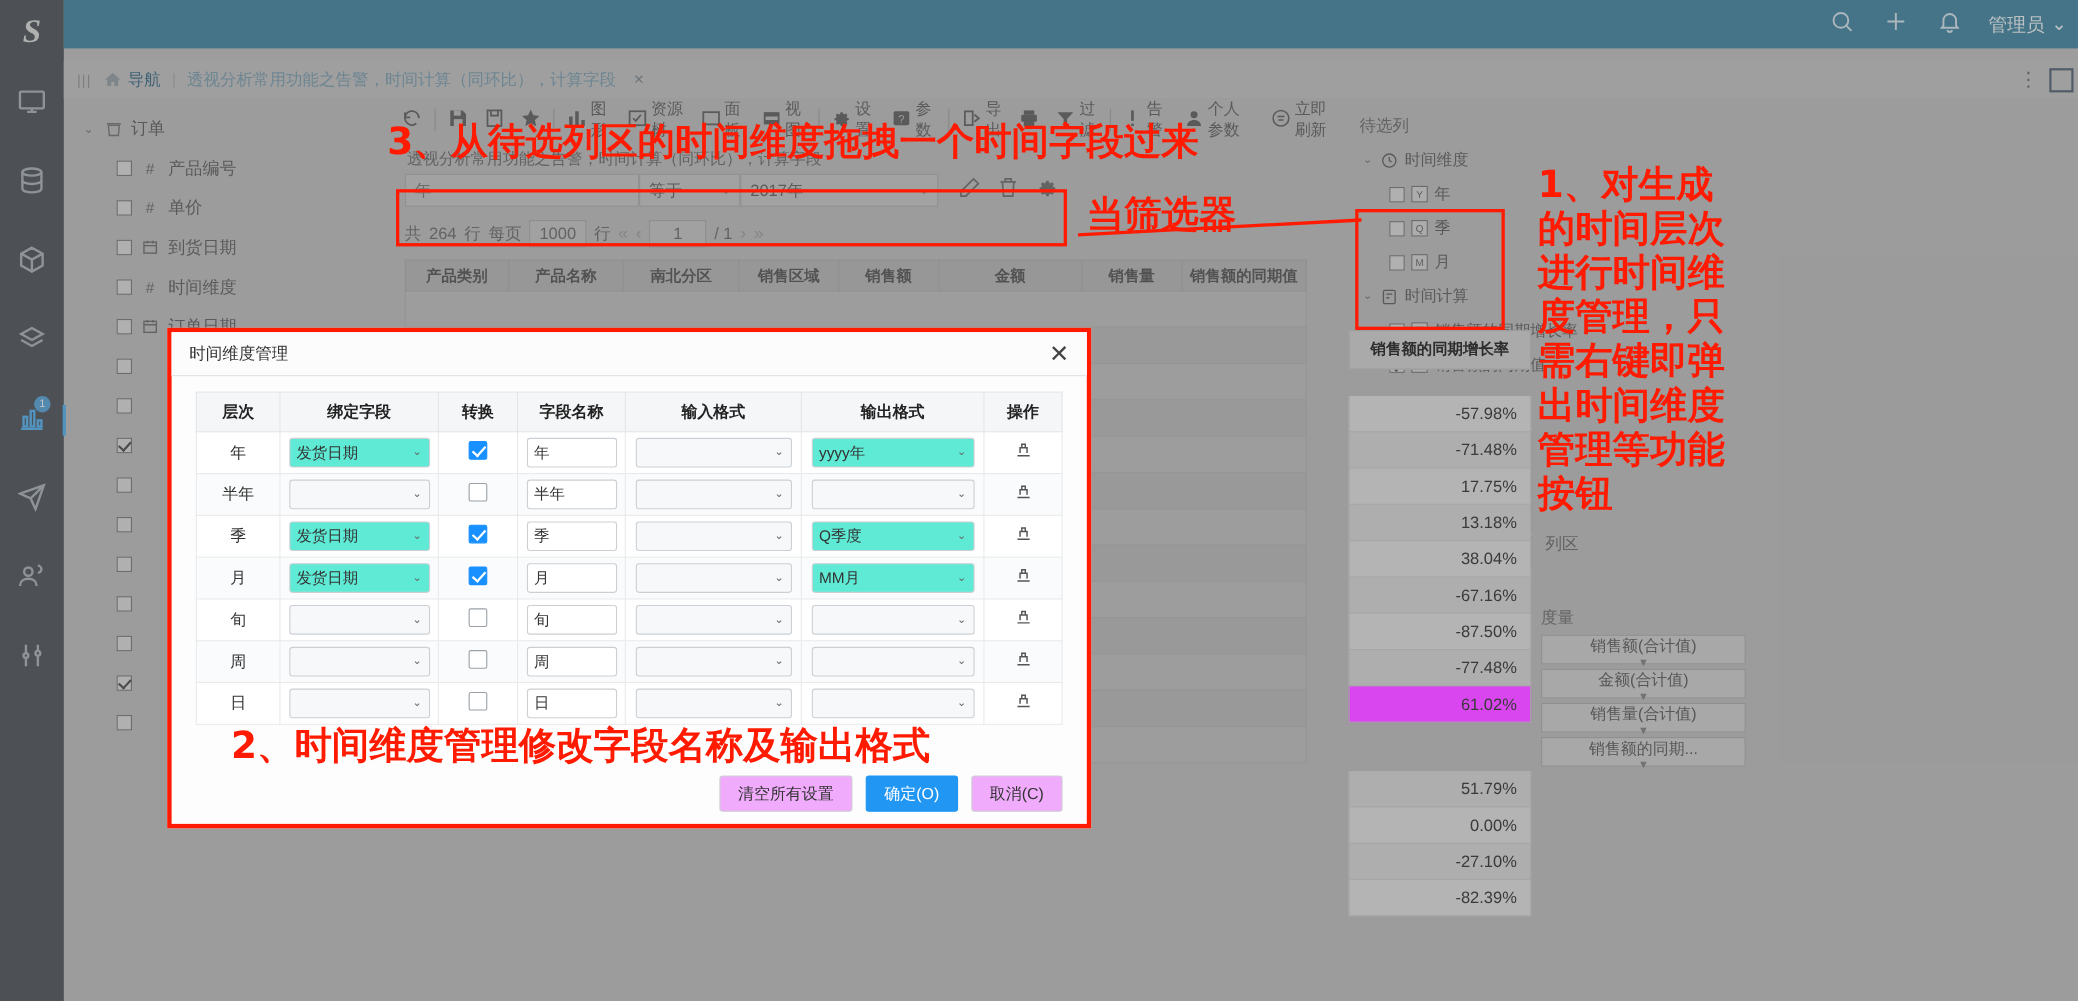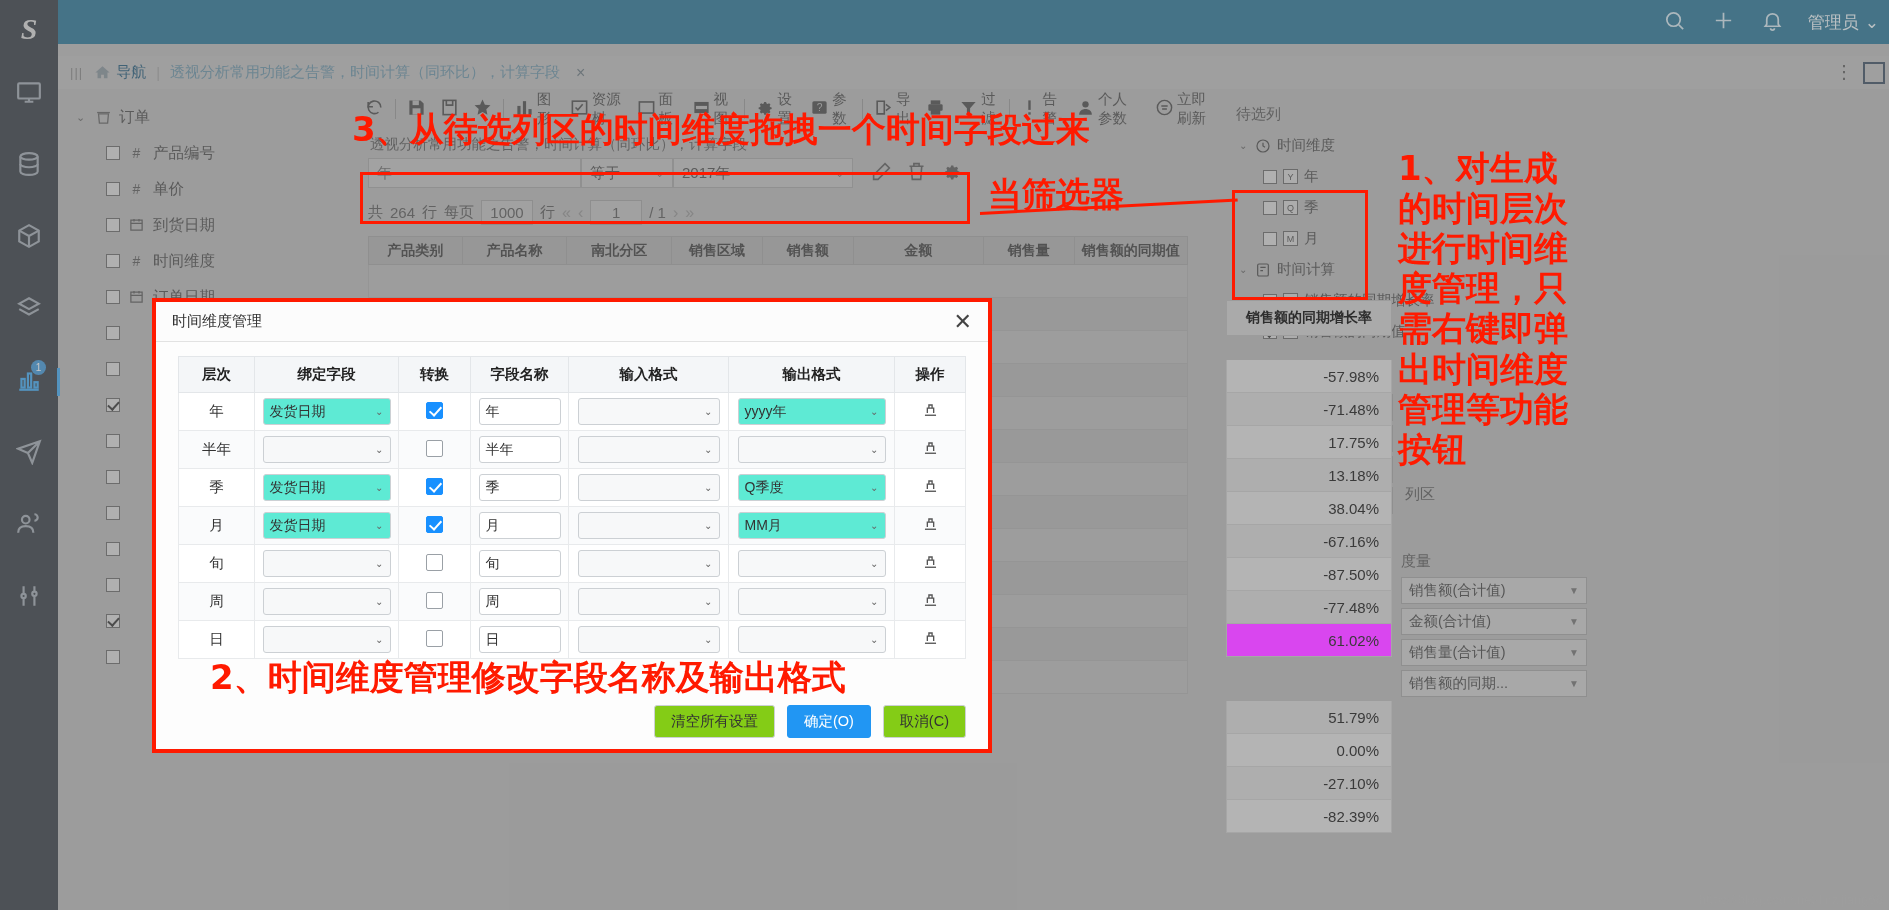--- a/index.html
+++ b/index.html
@@ -97,21 +97,21 @@
   .lrow { display:flex; align-items:center; height:31px; gap:6px; padding-left:6px; }
   .lrow .caret { font-size:10px; width:10px; color:#555; }
   .lrow .gico { width:16px; height:16px; display:inline-flex; }
   .lrow .gico svg { width:16px; height:16px; }
   .lrow.sub { padding-left:30px; }
   .minibox { width:15px; height:15px; border:1px solid #5a5a5a; background:#cfcfcf; font-size:9px;
     display:inline-flex; align-items:center; justify-content:center; color:#3a3a3a; flex:none; }
   .pill { width:160px; height:27px; background:#c9c9c9; border:1px solid #9b9b9b; display:flex;
     align-items:center; justify-content:space-between; padding:0 7px; font-size:14.5px;
     color:#333; margin:0 0 4px 6px; }
-  .pill.meas { width:186px; }
+  .pill.meas { width:186px;flex-direction:column; }
   .watermark { position:absolute; right:6px; bottom:3px; font-size:13px; color:#9d9d9d; z-index:45; }
 
   
   .ann { position:absolute; color:#ff1a00; font-weight:bold; z-index:60;
      font-family:"DejaVu Sans","Liberation Sans",sans-serif; white-space:pre; }
   .annbox { position:absolute; border:3px solid #ff1a00; z-index:59; }
   .annline { position:absolute; background:#ff1a00; z-index:59; transform-origin:left center; height:3px; }
 
   
   .modal { position:absolute; left:152px; top:298px; width:840px; height:455px;
@@ -135,21 +135,21 @@
   .dinput { width:82px; height:27px; border:1px solid #ccd0d4; border-radius:3px; background:#fff;
      display:inline-flex; align-items:center; padding:0 6px; font-size:14px; color:#333; }
   .dcheck { width:17px; height:17px; border:1px solid #9aa0a6; border-radius:2px; background:#fff;
      display:inline-block; position:relative; }
   .dcheck.on { background:#1890ff; border-color:#1890ff; }
   .dcheck.on::after { content:""; position:absolute; left:5px; top:1px; width:5px; height:10px;
      border:solid #fff; border-width:0 2px 2px 0; transform:rotate(42deg); }
   .dop svg { width:19px; height:19px; color:#555; }
   .mfoot { height:56px; display:flex; align-items:center; justify-content:flex-end; gap:12px;
      padding-right:22px; }
-  .btn { height:33px; padding:0 16px; font-size:14.5px; border:1px solid #ccd0d4; background:#84cc16;
+  .btn { height:33px; padding:0 16px; font-size:14.5px; border:1px solid #ccd0d4; background:#f0abfc;
      color:#333; border-radius:3px; display:inline-flex; align-items:center; }
   .btn.primary { background:#2196f3; border-color:#2196f3; color:#fff; }
   .caretg { font-size:10px; color:#666; }
 </style>
 </head>
 <body>
 
 <div class="app">
 
   <div class="rail">

